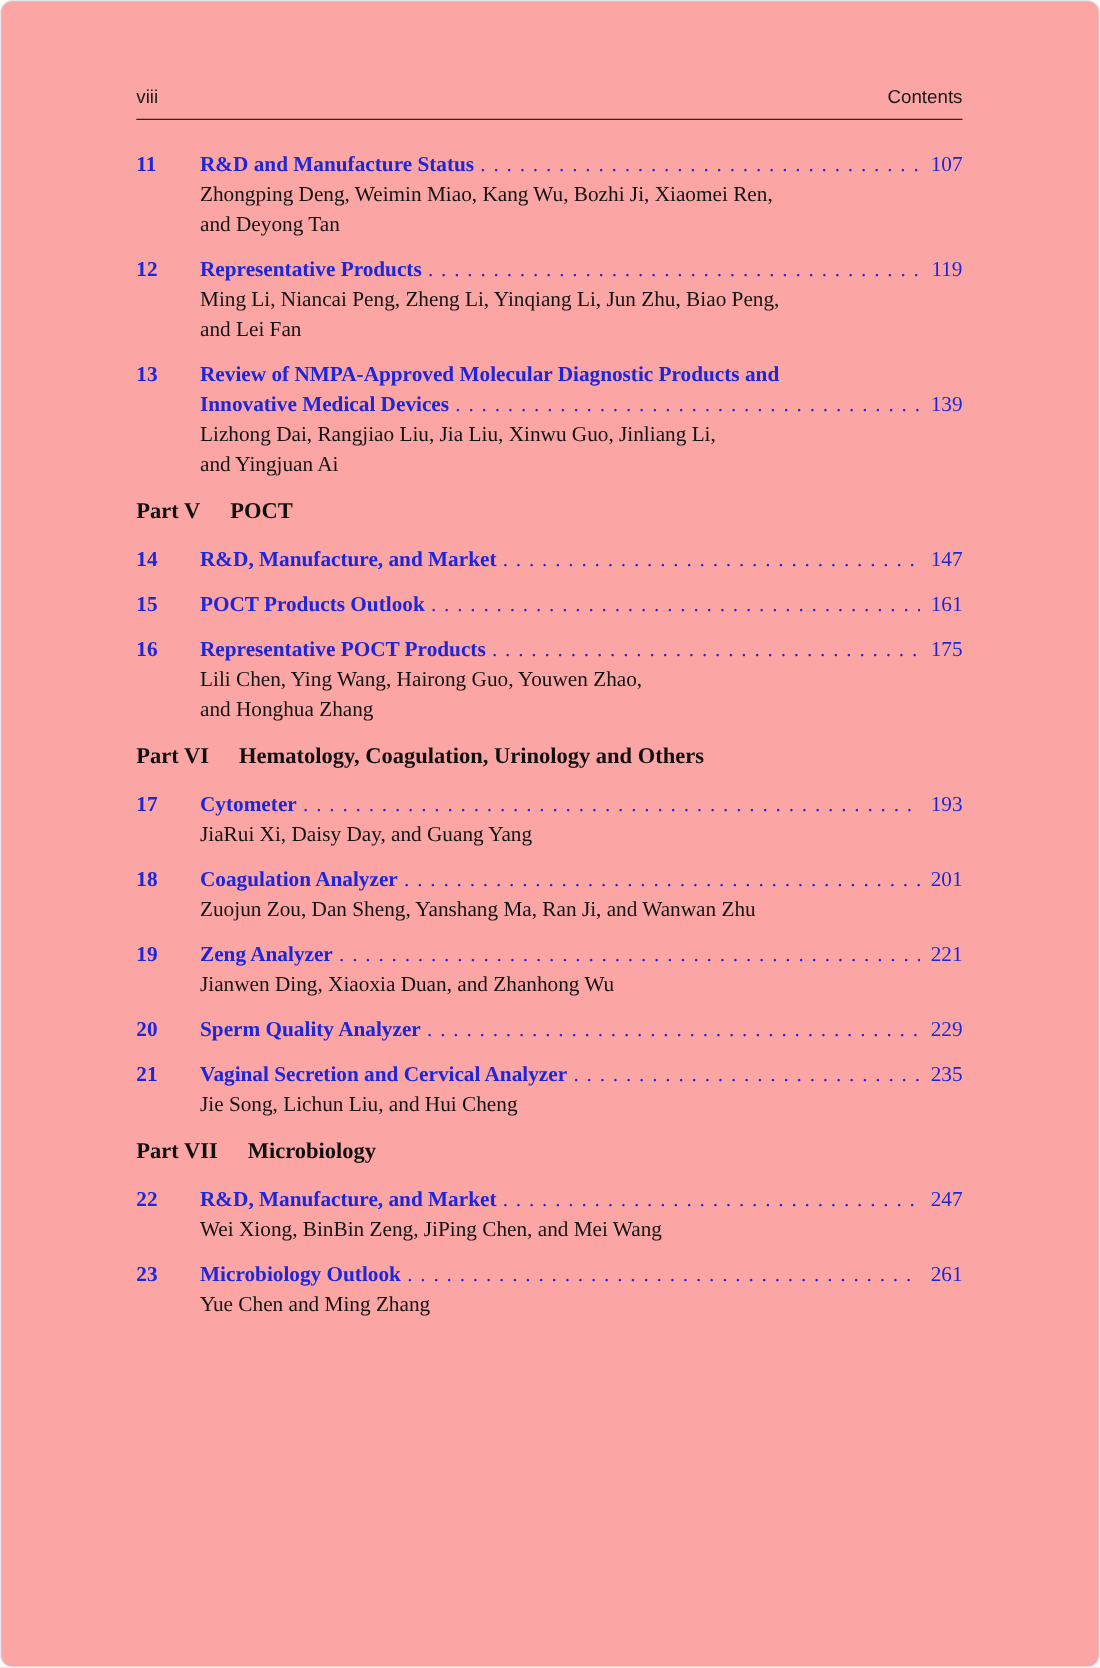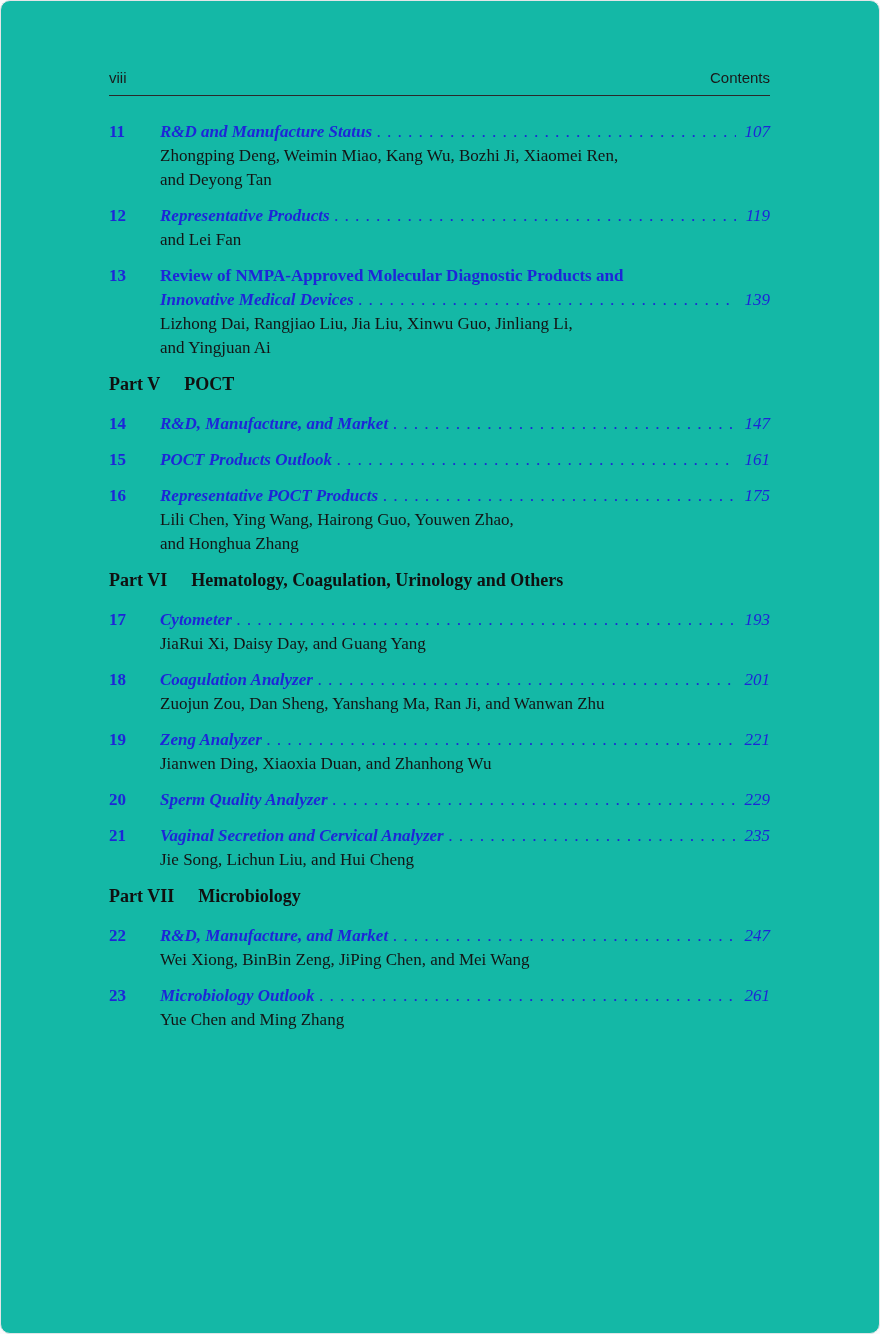--- a/index.html
+++ b/index.html
@@ -4,21 +4,21 @@
 <style>
   * { margin: 0; padding: 0; box-sizing: border-box; }
   html, body { background: #fbfbfc; }
   body {
     width: 880px; height: 1334px;
     font-family: "Liberation Serif", "DejaVu Serif", serif;
     color: #111;
   }
   .page {
     width: 880px; height: 1334px;
-    background: #14b8a6;
+    background: #fca5a5;
     border: 1px solid #e3e5e8;
     border-radius: 10px;
     padding: 68px 109px 0 108px;
     overflow: hidden;
   }
   .running-head {
     display: flex;
     justify-content: space-between;
     align-items: flex-end;
     font-family: "Liberation Sans", "DejaVu Sans", sans-serif;
@@ -43,21 +43,20 @@
   .entry-body { min-width: 0; }
   .title-line {
     color: var(--blue);
     font-weight: bold;
   }
   .title-last {
     display: flex;
     align-items: flex-start;
     color: var(--blue);
     font-weight: bold;
-    font-style: italic;
   }
   .title-text { white-space: nowrap; }
   .leader {
     flex: 1;
     overflow: hidden;
     white-space: nowrap;
     color: var(--blue);
     font-weight: normal;
     margin: 0 6px 0 5px;
     letter-spacing: 1px;
@@ -103,20 +102,21 @@
         </div>
       </div>
       <div class="toc-entry">
         <div class="entry-num">12</div>
         <div class="entry-body">
           <div class="title-last">
             <span class="title-text">Representative Products</span>
             <span class="leader">. . . . . . . . . . . . . . . . . . . . . . . . . . . . . . . . . . . . . . . . . . . . . . . . . . . . . . . . . . . . . . . . . . . . . . . . . . . . . . . . . . . . . . . . . . . . . . . . . . . . . . . . . . . . . . . . . . . . . . . . . . . . . . . . . . . . . . . . . . . . . . . . . . . . . . . . . . . . . . . . </span>
             <span class="page-num">119</span>
           </div>
+          <div class="author-line">Ming Li, Niancai Peng, Zheng Li, Yinqiang Li, Jun Zhu, Biao Peng,</div>
           <div class="author-line">and Lei Fan</div>
         </div>
       </div>
       <div class="toc-entry">
         <div class="entry-num">13</div>
         <div class="entry-body">
           <div class="title-line">Review of NMPA-Approved Molecular Diagnostic Products and</div>
           <div class="title-last">
             <span class="title-text">Innovative Medical Devices</span>
             <span class="leader">. . . . . . . . . . . . . . . . . . . . . . . . . . . . . . . . . . . . . . . . . . . . . . . . . . . . . . . . . . . . . . . . . . . . . . . . . . . . . . . . . . . . . . . . . . . . . . . . . . . . . . . . . . . . . . . . . . . . . . . . . . . . . . . . . . . . . . . . . . . . . . . . . . . . . . . . . . . . . . . . </span>

